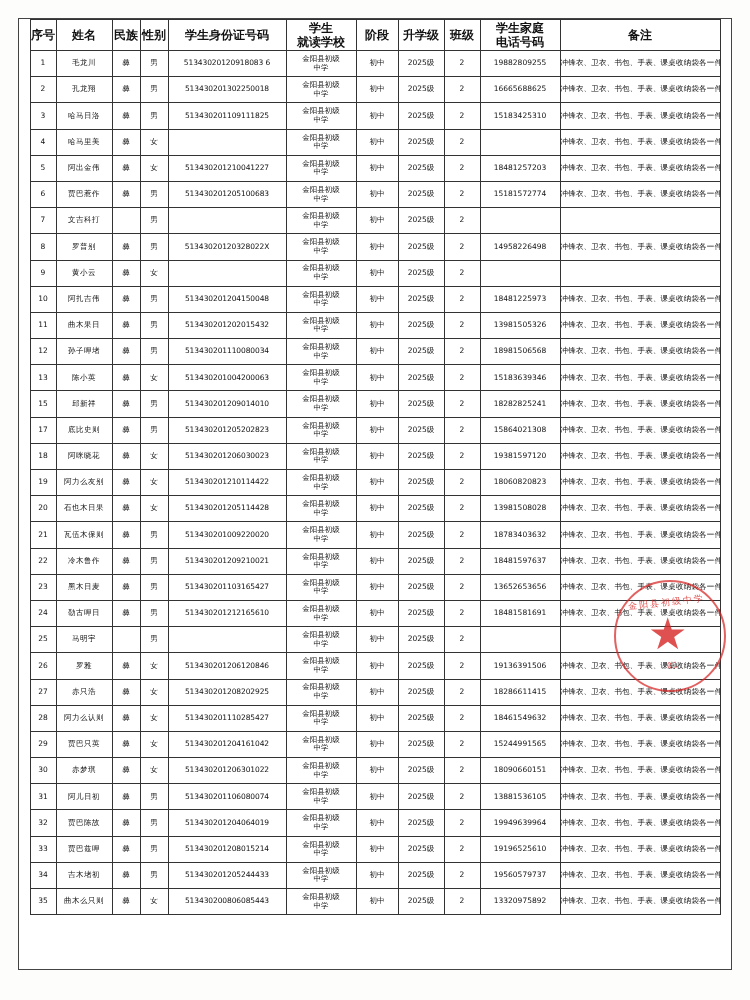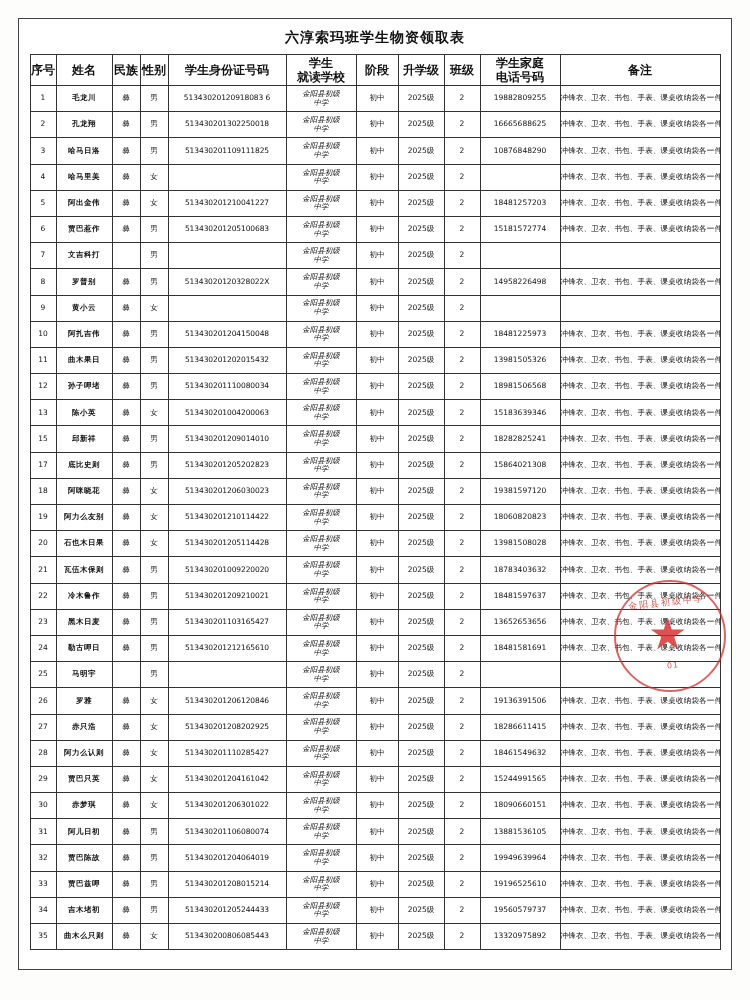--- a/index.html
+++ b/index.html
@@ -72,25 +72,25 @@
   .c-nation { width: 28px; }
   .c-sex { width: 28px; }
   .c-id { width: 118px; }
   .c-school { width: 70px; }
   .c-stage { width: 42px; }
   .c-grade { width: 46px; }
   .c-class { width: 36px; }
   .c-phone { width: 80px; }
   .c-remark { width: 160px; }
 
-  td.name { font-size: 8.5px; letter-spacing: 0.5px; font-weight: bold; }
+  td.name { font-size: 8.5px; letter-spacing: 0.5px; }
   td.id { font-size: 7px; letter-spacing: -0.1px; }
   td.phone { font-size: 7px; }
   td.remark { font-size: 7.5px; letter-spacing: 0.2px; }
-  td.school { font-size: 7px; line-height: 1.15; font-style: italic; }
+  td.school { font-size: 7px; line-height: 1.15; }
   .school-l1, .school-l2 { display: block; }
 
   
   .stamp {
     position: absolute;
     right: 18px;
     top: 580px;
     width: 118px;
     height: 118px;
     pointer-events: none;
@@ -126,21 +126,20 @@
     transform: rotate(-6deg);
   }
   .stamp .txt .arc1 { display:block; margin-top: 2px; }
   .stamp .txt .arc2 { display:block; margin-top: 52px; font-size: 8px; letter-spacing: 1px; }
 </style>
 </head>
 <body>
 
 <div class="page">
   <div class="sheet">
-    <div class="title">六淳索玛班学生物资领取表</div>
 
     <table class="grid">
       <colgroup>
         <col class="c-seq">
           <col class="c-name">
           <col class="c-nation">
           <col class="c-sex">
         <col class="c-id">
           <col class="c-school">
           <col class="c-stage">
@@ -209,21 +208,21 @@
             <td>彝</td>
             <td>男</td>
             <td class="id">513430201109111825</td>
             <td class="school">
               <span class="school-l1">金阳县初级</span>
               <span class="school-l2">中学</span>
             </td>
             <td>初中</td>
             <td>2025级</td>
             <td>2</td>
-            <td class="phone">10876848290</td>
+            <td class="phone">15183425310</td>
             <td class="remark">冲锋衣、卫衣、书包、手表、课桌收纳袋各一件</td>
           </tr>
           <tr>
             <td>4</td>
             <td class="name">哈马里美</td>
             <td>彝</td>
             <td>女</td>
             <td class="id"></td>
             <td class="school">
               <span class="school-l1">金阳县初级</span>

